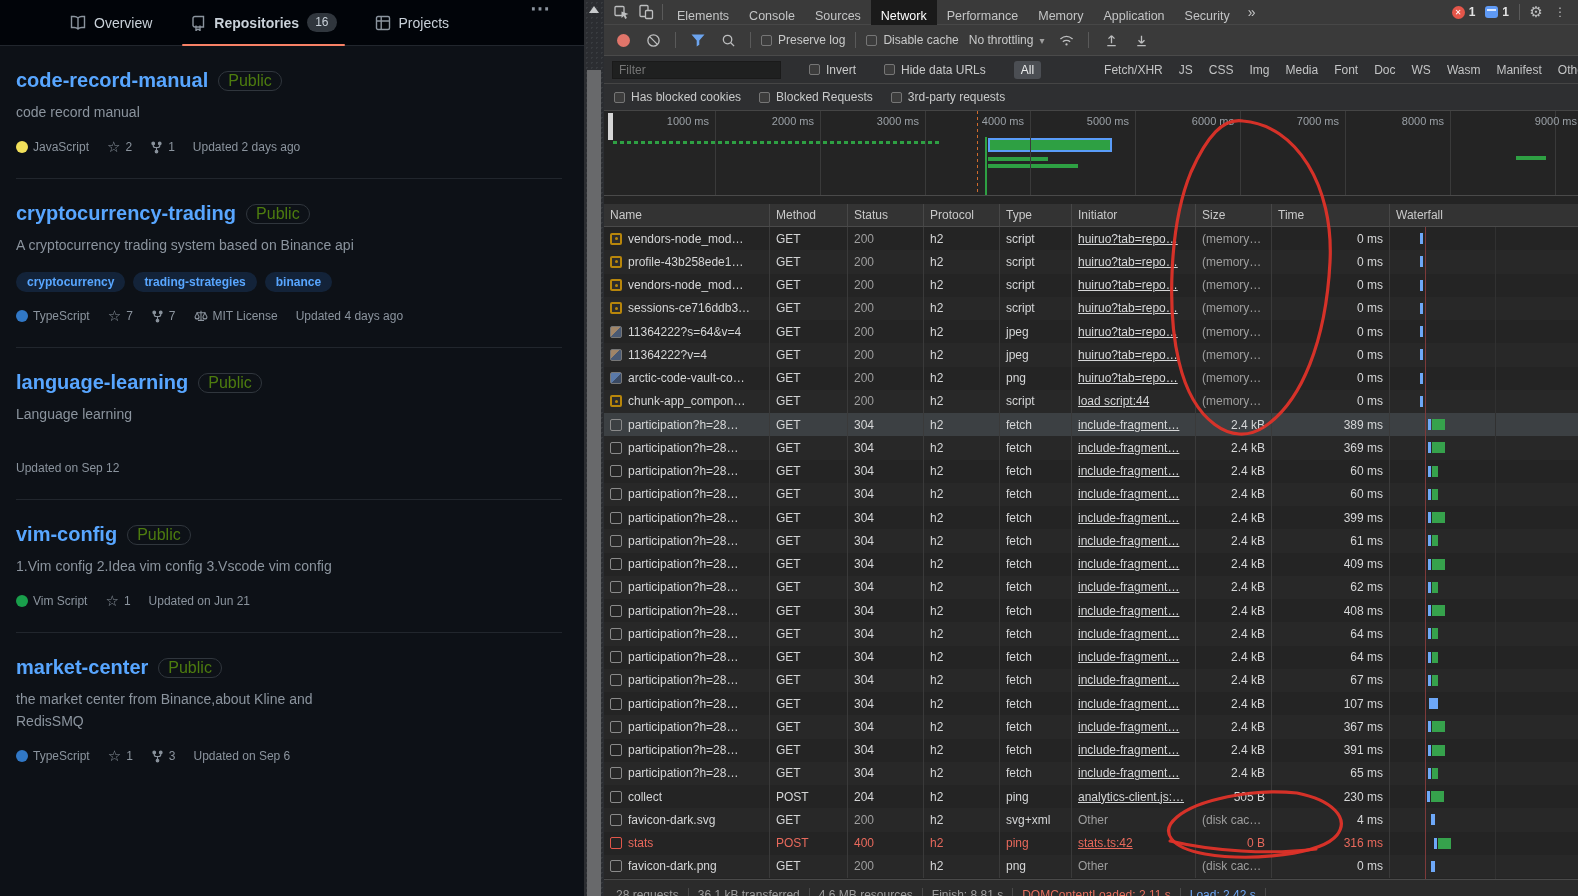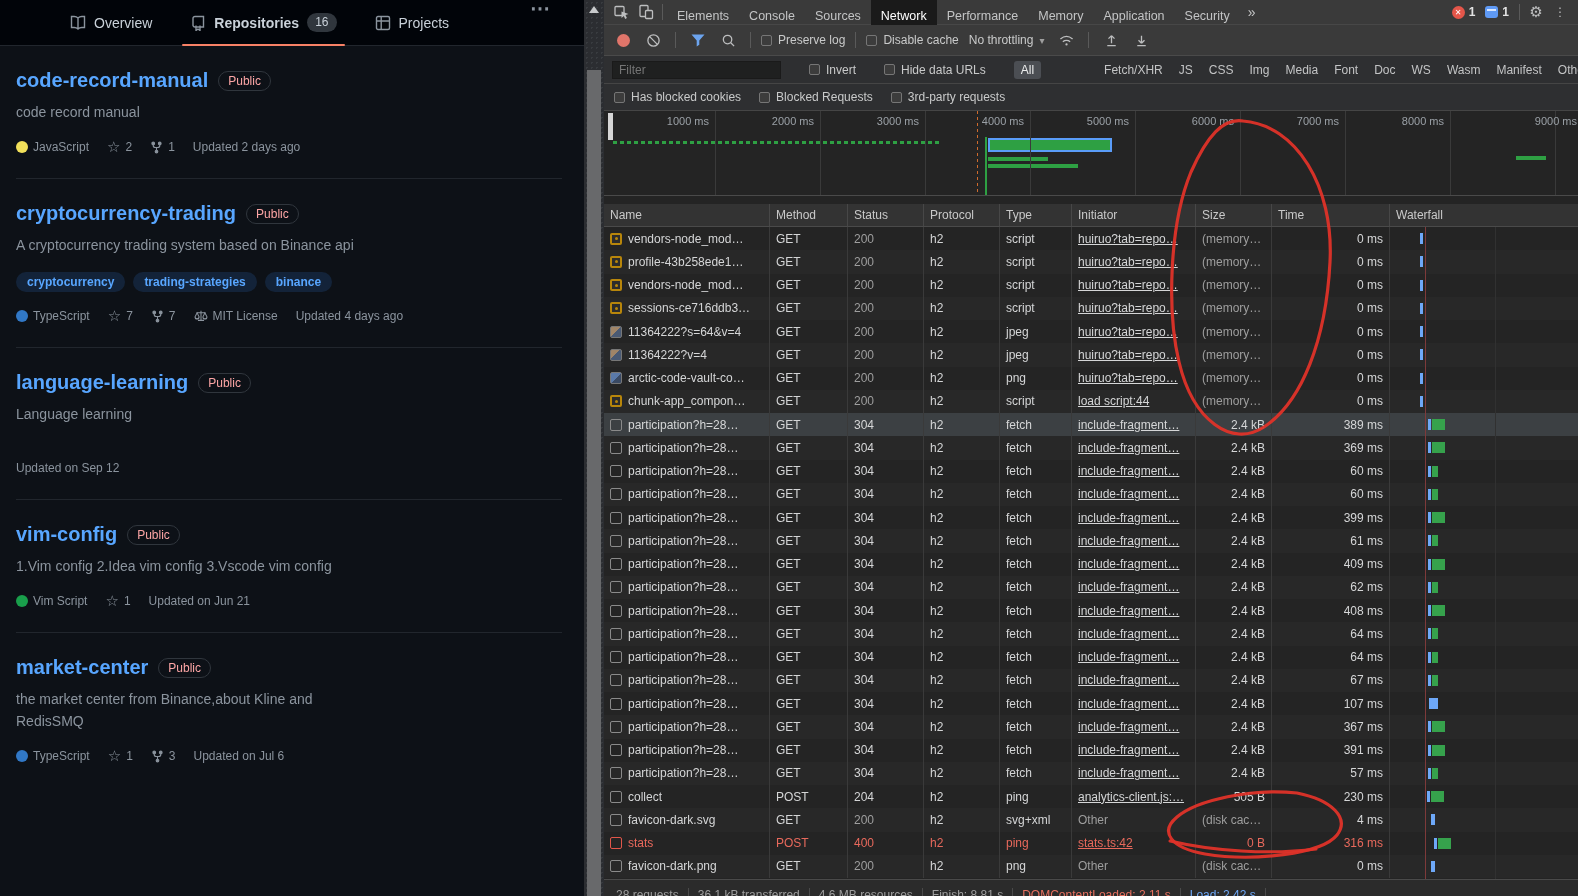--- a/index.html
+++ b/index.html
@@ -14,21 +14,21 @@
   .gh-tab .ticon{display:flex;color:#8b949e}
   .gh-tab.active{font-weight:bold}
   .gh-tab.active::after{content:"";position:absolute;left:2px;right:2px;bottom:-1px;height:2px;background:#f78166;border-radius:3px}
   .gh-count{background:#30363d;color:#c9d1d9;font-size:12px;font-weight:normal;border-radius:2em;padding:0 8px;height:19px;line-height:19px}
   .gh-dots{position:absolute;right:32px;top:-4px;color:#8b949e;font-size:20px;letter-spacing:2px;font-weight:bold}
   .gh-repos{padding:0 16px}
   .repo{padding:23px 0 24px;border-bottom:1px solid #21262d;width:546px}
   .repo:last-child{border-bottom:none}
   .repo-title{display:flex;align-items:center;gap:10px}
   .repo-name{color:#58a6ff;font-size:20px;font-weight:bold;text-decoration:none}
-  .badge{border:1px solid #30363d;color:#fca5a5;font-size:12px;padding:1px 9px;border-radius:2em;line-height:16px}
+  .badge{border:1px solid #30363d;color:#4d7c0f;font-size:16px;padding:1px 9px;border-radius:2em;line-height:16px}
   .repo-desc{color:#8b949e;font-size:14px;line-height:22px;margin-top:9px;max-width:358px}
   .topics{display:flex;gap:8px;margin-top:16px}
   .topic{background:rgba(56,139,253,0.15);color:#58a6ff;font-size:12px;font-weight:bold;padding:3px 11px;border-radius:2em;cursor:pointer}
   .repo-meta{display:flex;align-items:center;gap:18px;margin-top:17px;color:#8b949e;font-size:12px}
   .repo-meta.no-lang{margin-top:36px}
   .meta-item{display:flex;align-items:center;gap:5px}
   .lang-dot{width:12px;height:12px;border-radius:50%;display:inline-block}
   .star-glyph{font-size:15px;line-height:12px}
   .meta-item svg{display:block}
 
@@ -265,21 +265,21 @@
             </span>
             <span class="meta-item">
               <svg width="13" height="13" viewBox="0 0 16 16" fill="none" stroke="currentColor" stroke-width="1.4">
                 <circle cx="4" cy="3" r="1.6" fill="currentColor"></circle>
                 <circle cx="12" cy="3" r="1.6" fill="currentColor"></circle>
                 <circle cx="8" cy="13" r="1.6" fill="currentColor"></circle>
                 <path d="M4 4.7v.8C4 7 5 8 6.5 8h3C11 8 12 7 12 5.5v-.8M8 8v3.4"></path>
               </svg>
               <span>3</span>
             </span>
-            <span class="meta-item">Updated on Jul 6</span>
+            <span class="meta-item">Updated on Sep 6</span>
           </div>
         </div>
       </main>
   </section>
 
   <div class="gh-scroll">
     <span class="gh-scroll-up"></span>
     <span class="gh-thumb"></span>
   </div>
 
@@ -877,21 +877,21 @@
             <span>participation?h=28…</span>
           </div>
           <div class="td">GET</div>
           <div class="td">304</div>
           <div class="td">h2</div>
           <div class="td">fetch</div>
           <div class="td">
             <span class="link">include-fragment…</span>
           </div>
           <div class="td right">2.4 kB</div>
-          <div class="td right">57 ms</div>
+          <div class="td right">65 ms</div>
           <div class="td wf"></div>
           <span class="wf-bar wf-b" style="left: 824px; width: 3px;"></span>
           <span class="wf-bar wf-g" style="left: 828px; width: 6px;"></span>
         </div>
         <div class="dt-row">
           <div class="td">
             <span class="name-icon icon-doc"></span>
             <span>collect</span>
           </div>
           <div class="td">POST</div>

